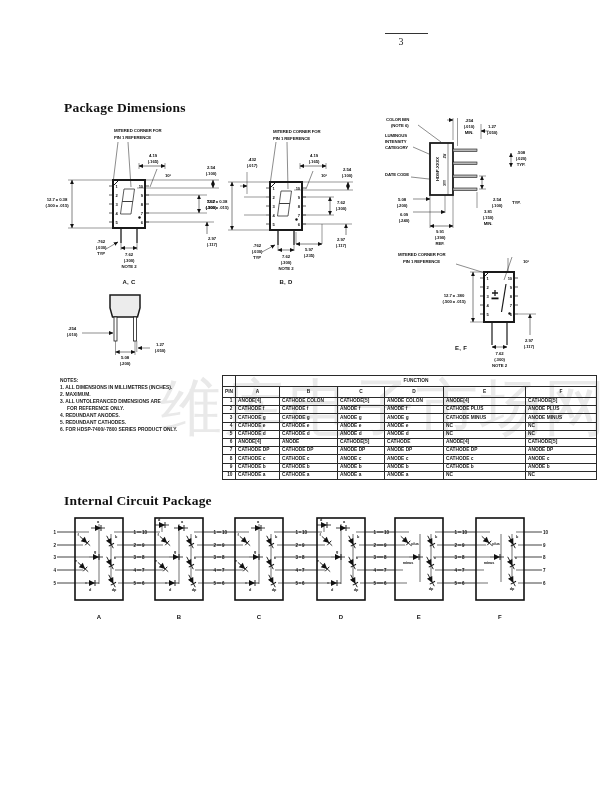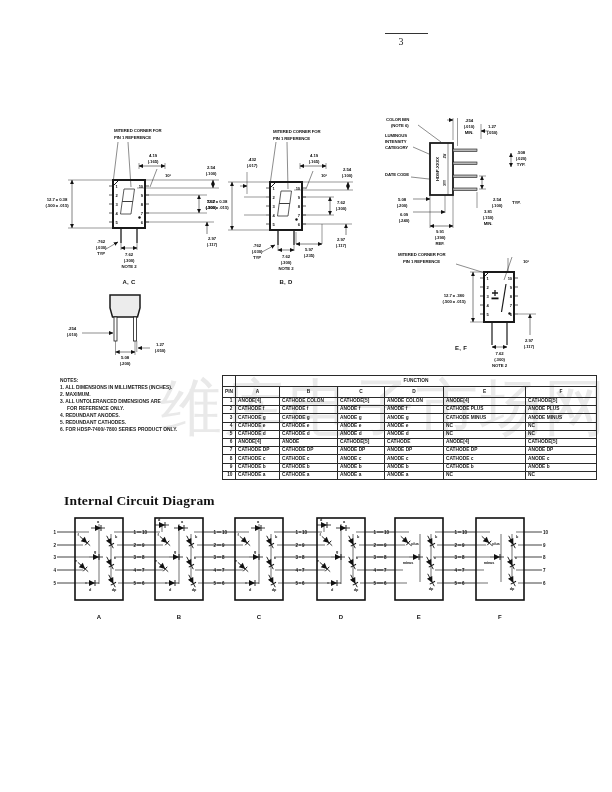--- a/index.html
+++ b/index.html
@@ -37,21 +37,22 @@
 </head>
 <body>
 
 <div class="page">
 
   <div class="watermark">维库电子市场网</div>
 
   <div class="pageno-line"></div>
   <div class="pageno">3</div>
 
-  <h2 class="hd" style="left:64px;top:493px;">Internal Circuit Diagram</h2>
+  <h2 class="hd" style="left:64px;top:100px;">Package Dimensions</h2>
+  <h2 class="hd" style="left:64px;top:493px;">Internal Circuit Package</h2>
 
   <svg width="612" height="480" viewBox="0 0 612 480" style="left:0;top:0;">
     <defs>
       <marker id="ar" markerWidth="4.5" markerHeight="4" refX="4.2" refY="2" orient="auto-start-reverse" markerUnits="userSpaceOnUse">
         <path d="M0,0 L4.5,2 L0,4 z" fill="#111"></path>
       </marker>
     </defs>
 
     <g id="g-ac" stroke="#1a1a1a" fill="none" stroke-width="0.7">
       <rect x="113" y="180" width="32" height="48" stroke-width="2"></rect>

